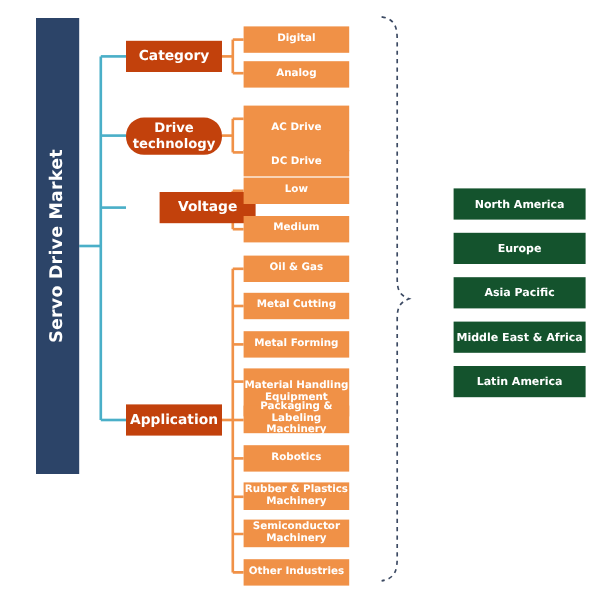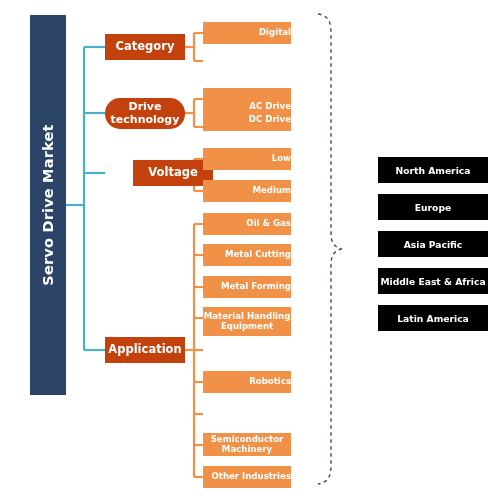--- a/index.html
+++ b/index.html
@@ -61,33 +61,33 @@
   .leaf-box {
     position: absolute;
     left: 203px;
     width: 88px;
     background: #f09147;
     color: #ffffff;
     font-size: 8.6px;
     font-weight: bold;
     display: flex;
     align-items: center;
-    justify-content: flex-end;
+    justify-content: center;
     text-align: center;
     line-height: 1.12;
     box-sizing: border-box;
   }
 
   
   .region-box {
     position: absolute;
     left: 378px;
     width: 110px;
     height: 26px;
-    background: #000000;
+    background: #14532d;
     color: #ffffff;
     font-size: 9.2px;
     font-weight: bold;
     display: flex;
     align-items: center;
     justify-content: center;
     text-align: center;
     box-sizing: border-box;
   }
 
@@ -181,50 +181,59 @@
     <span>Voltage</span>
   </div>
 
   <div class="seg-box" style="left:105px; top:337px; width:80px; height:26px;">
     <span>Application</span>
   </div>
 
   <div class="leaf-box" style="top:22px; height:22px;">
     <span>Digital</span>
   </div>
+  <div class="leaf-box" style="top:51px; height:22px;">
+    <span>Analog</span>
+  </div>
 
   <div class="leaf-box" style="top:88px; height:38px;">
     <span>AC Drive</span>
   </div>
-  <div class="leaf-box" style="top:109px; height:22px;">
+  <div class="leaf-box" style="top:125px; height:22px;">
     <span>DC Drive</span>
   </div>
 
   <div class="leaf-box" style="top:148px; height:22px;">
     <span>Low</span>
   </div>
   <div class="leaf-box" style="top:180px; height:22px;">
     <span>Medium</span>
   </div>
 
   <div class="leaf-box" style="top:213px; height:22px;">
     <span>Oil &amp; Gas</span>
   </div>
   <div class="leaf-box" style="top:244px; height:22px;">
     <span>Metal Cutting</span>
   </div>
   <div class="leaf-box" style="top:276px; height:22px;">
     <span>Metal Forming</span>
   </div>
-  <div class="leaf-box" style="top:307px; height:29px;">
+  <div class="leaf-box" style="top:307px; height:40px;">
     <span>Material Handling Equipment</span>
+  </div>
+  <div class="leaf-box" style="top:338px; height:23px;">
+    <span>Packaging &amp; Labeling Machinery</span>
   </div>
   <div class="leaf-box" style="top:371px; height:22px;">
     <span>Robotics</span>
   </div>
+  <div class="leaf-box" style="top:402px; height:23px;">
+    <span>Rubber &amp; Plastics Machinery</span>
+  </div>
   <div class="leaf-box" style="top:433px; height:23px;">
     <span>Semiconductor Machinery</span>
   </div>
   <div class="leaf-box" style="top:466px; height:22px;">
     <span>Other Industries</span>
   </div>
 
   <div class="region-box" style="top:157px;">
     <span>North America</span>
   </div>

